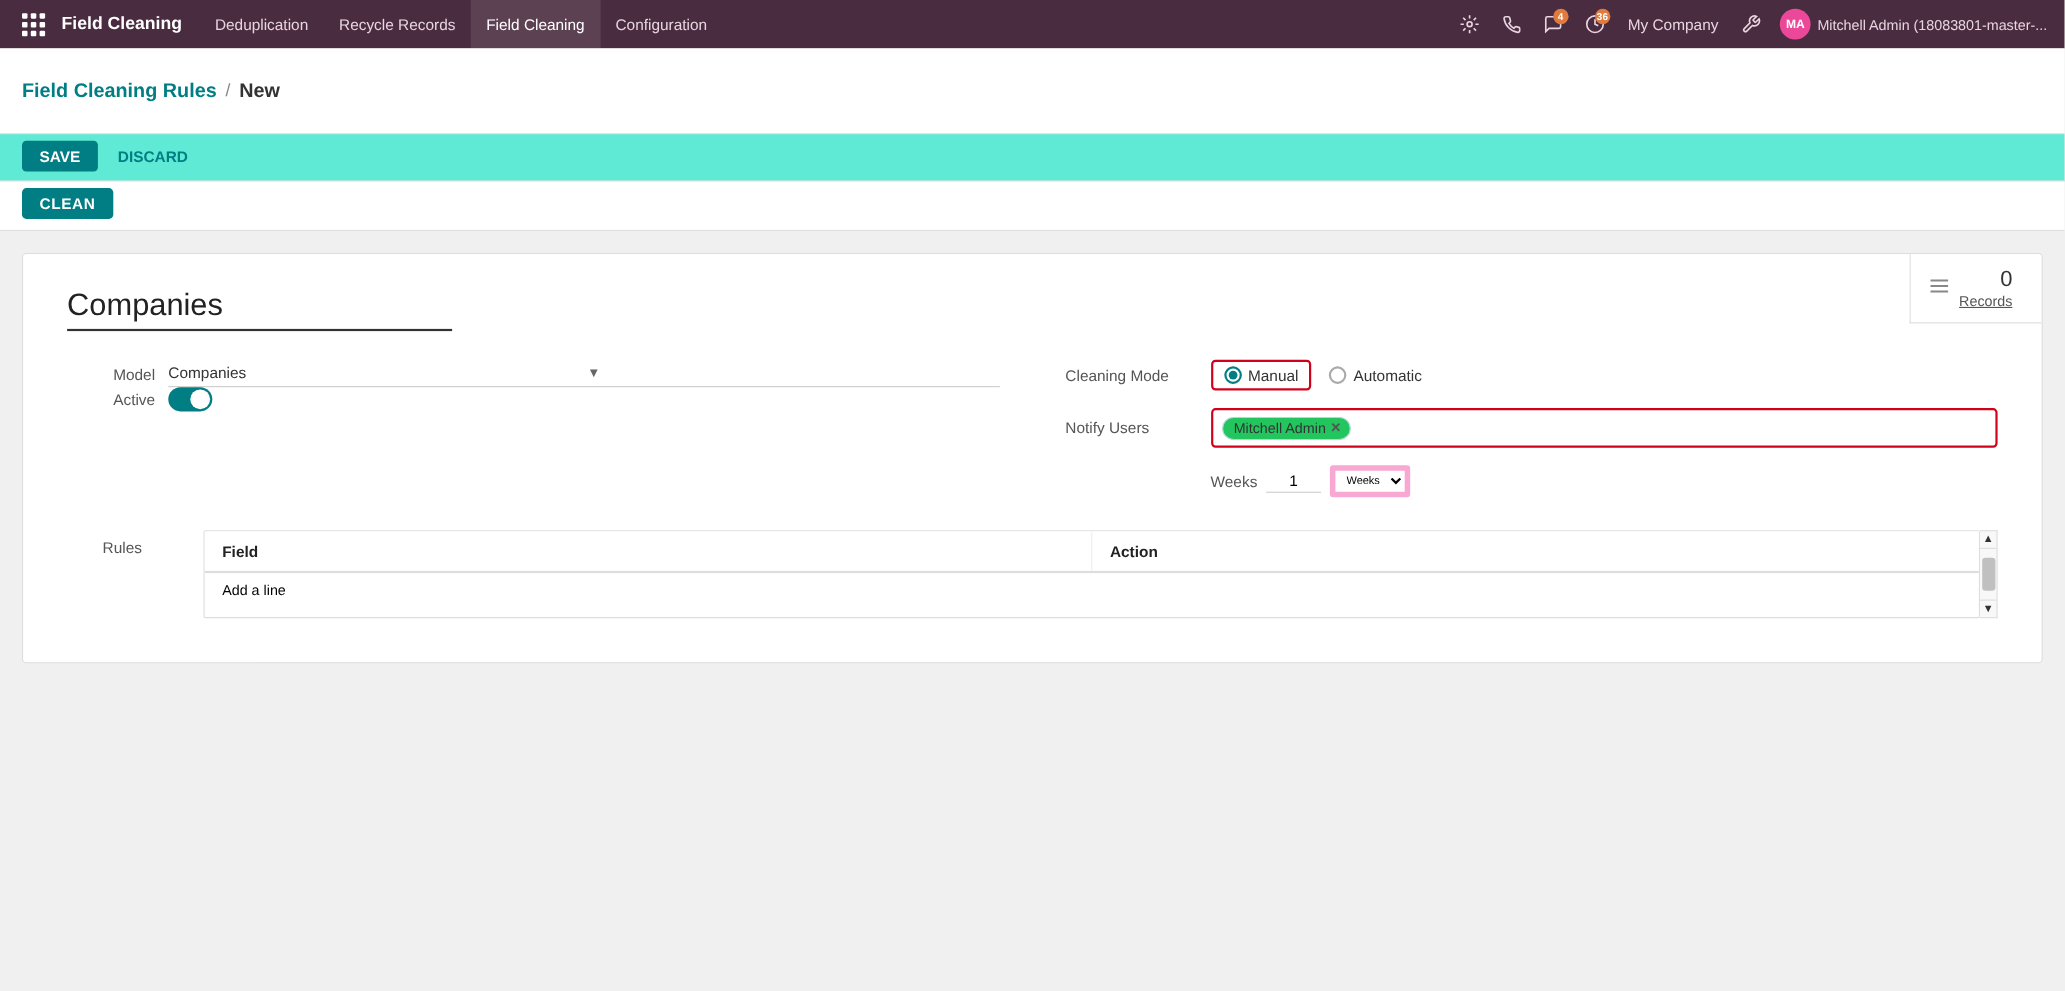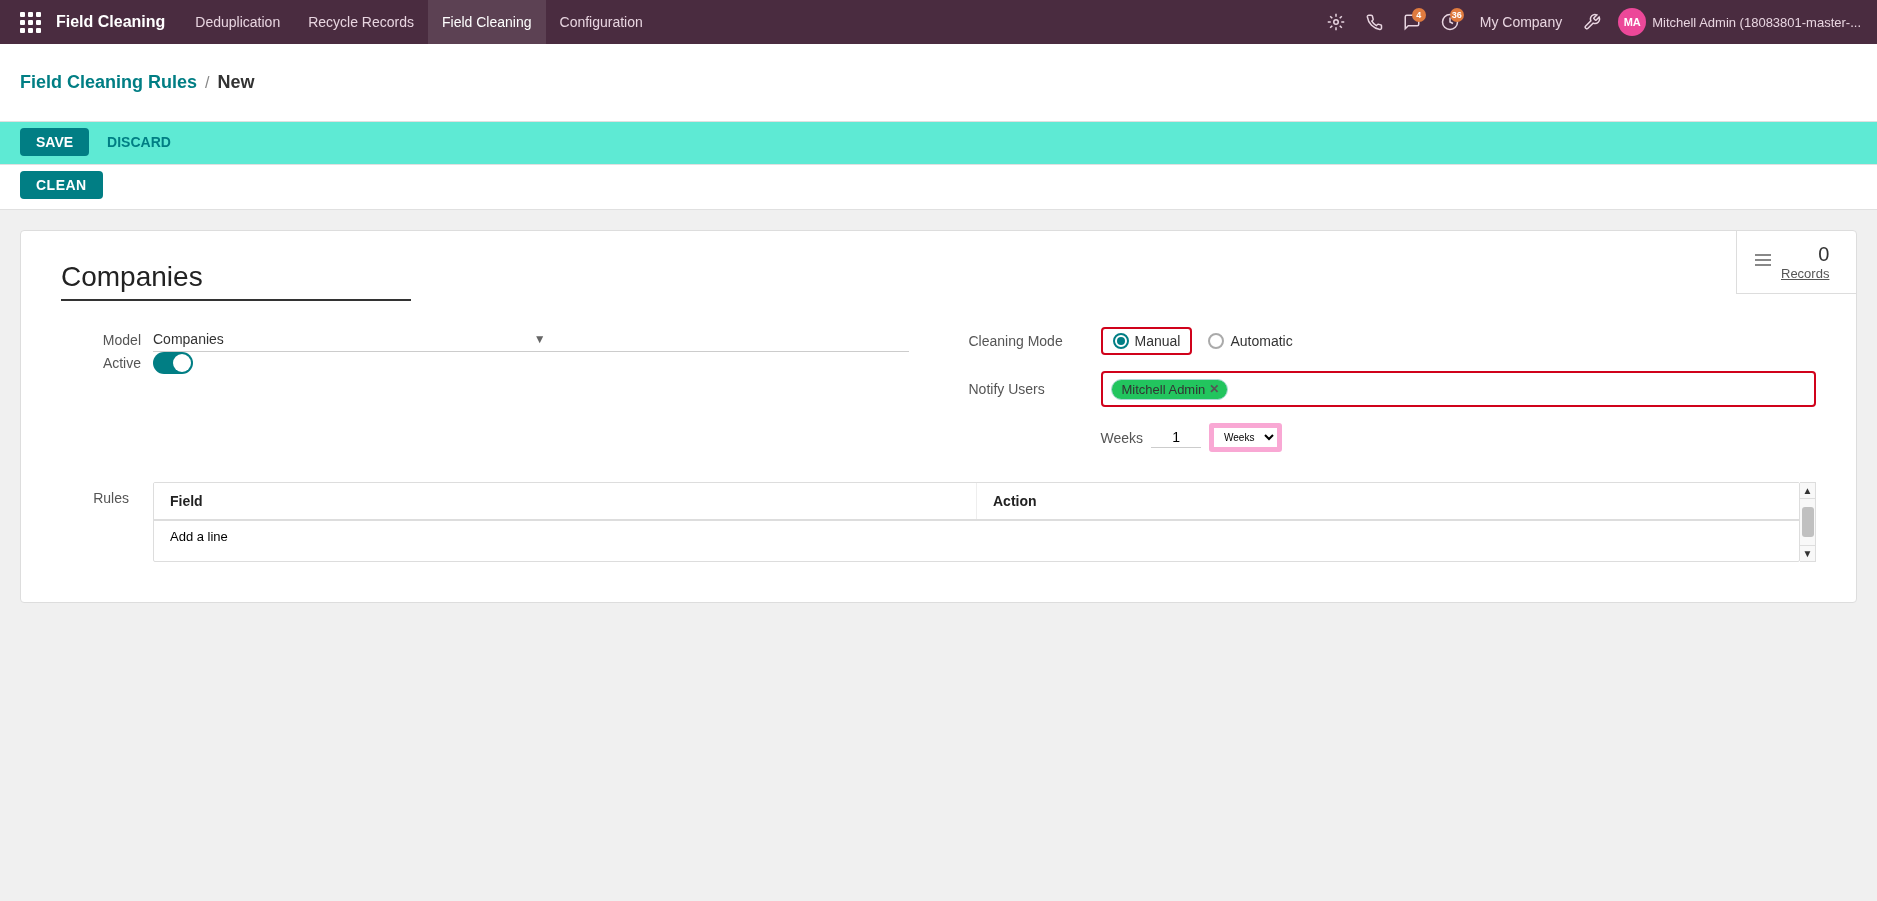--- a/index.html
+++ b/index.html
@@ -226,21 +226,21 @@
     }
 
     
     .rules-section { margin-top: 30px; }
     .rules-label {
       color: #555; font-size: 14px; min-width: 80px; text-align: right;
       padding-right: 12px; padding-top: 8px;
     }
     .rules-row { display: flex; align-items: flex-start; gap: 12px; }
     .rules-table {
-      flex: 1; border: 1px solid #ddd; border-radius: 2px; overflow: hidden;
+      flex: 1; border: 1px solid #ddd; border-radius: 2px; overflow: hidden; margin-left: 32px;
     }
     .rules-table-header {
       display: flex; background: #fff; border-bottom: 2px solid #ddd;
     }
     .rules-col-field {
       flex: 1; padding: 10px 16px; font-weight: 700; font-size: 14px; color: #222;
     }
     .rules-col-action {
       flex: 1; padding: 10px 16px; font-weight: 700; font-size: 14px; color: #222;
       border-left: 1px solid #eee;

